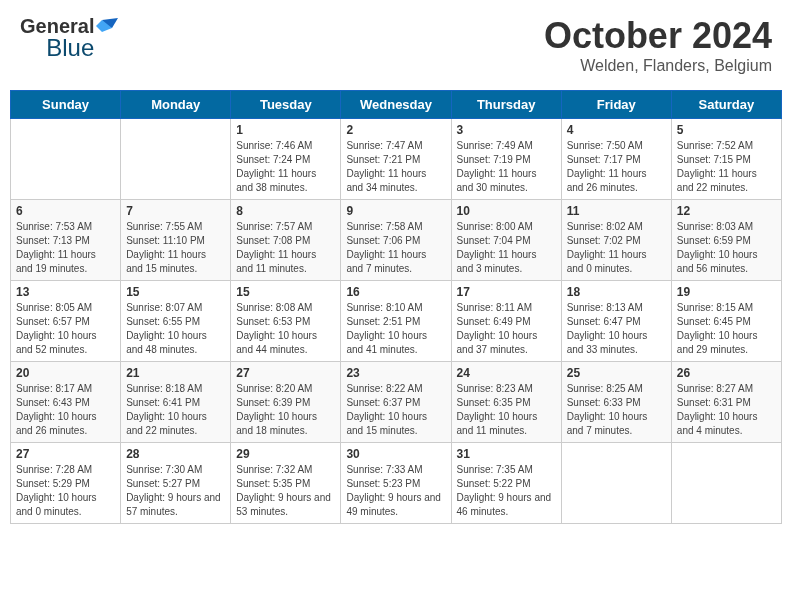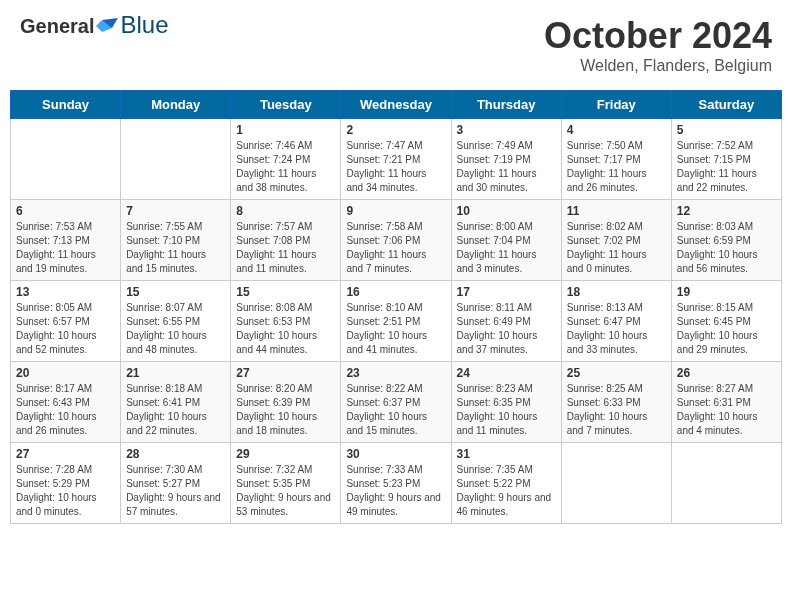--- a/index.html
+++ b/index.html
@@ -12,21 +12,22 @@
     }
     .header {
       display: flex;
       justify-content: space-between;
       align-items: flex-start;
       margin-bottom: 10px;
       padding: 5px 10px;
     }
     .logo {
       display: flex;
-      align-items: flex-start;
+      flex-direction: column;
+      align-items: center;
     }
     .title-block {
       text-align: right;
     }
     .calendar-title {
       font-size: 36px;
       font-weight: bold;
       color: #333;
     }
     .calendar-subtitle {
@@ -145,21 +146,21 @@
       <tr>
         <td>
           <span class="day-number">6</span>
           <div class="day-info" style="white-space: pre-line;">Sunrise: 7:53 AM
 Sunset: 7:13 PM
 Daylight: 11 hours and 19 minutes.</div>
         </td>
         <td>
           <span class="day-number">7</span>
           <div class="day-info" style="white-space: pre-line;">Sunrise: 7:55 AM
-Sunset: 7:10 PM
+Sunset: 11:10 PM
 Daylight: 11 hours and 15 minutes.</div>
         </td>
         <td>
           <span class="day-number">8</span>
           <div class="day-info" style="white-space: pre-line;">Sunrise: 7:57 AM
 Sunset: 7:08 PM
 Daylight: 11 hours and 11 minutes.</div>
         </td>
         <td>
           <span class="day-number">9</span>

